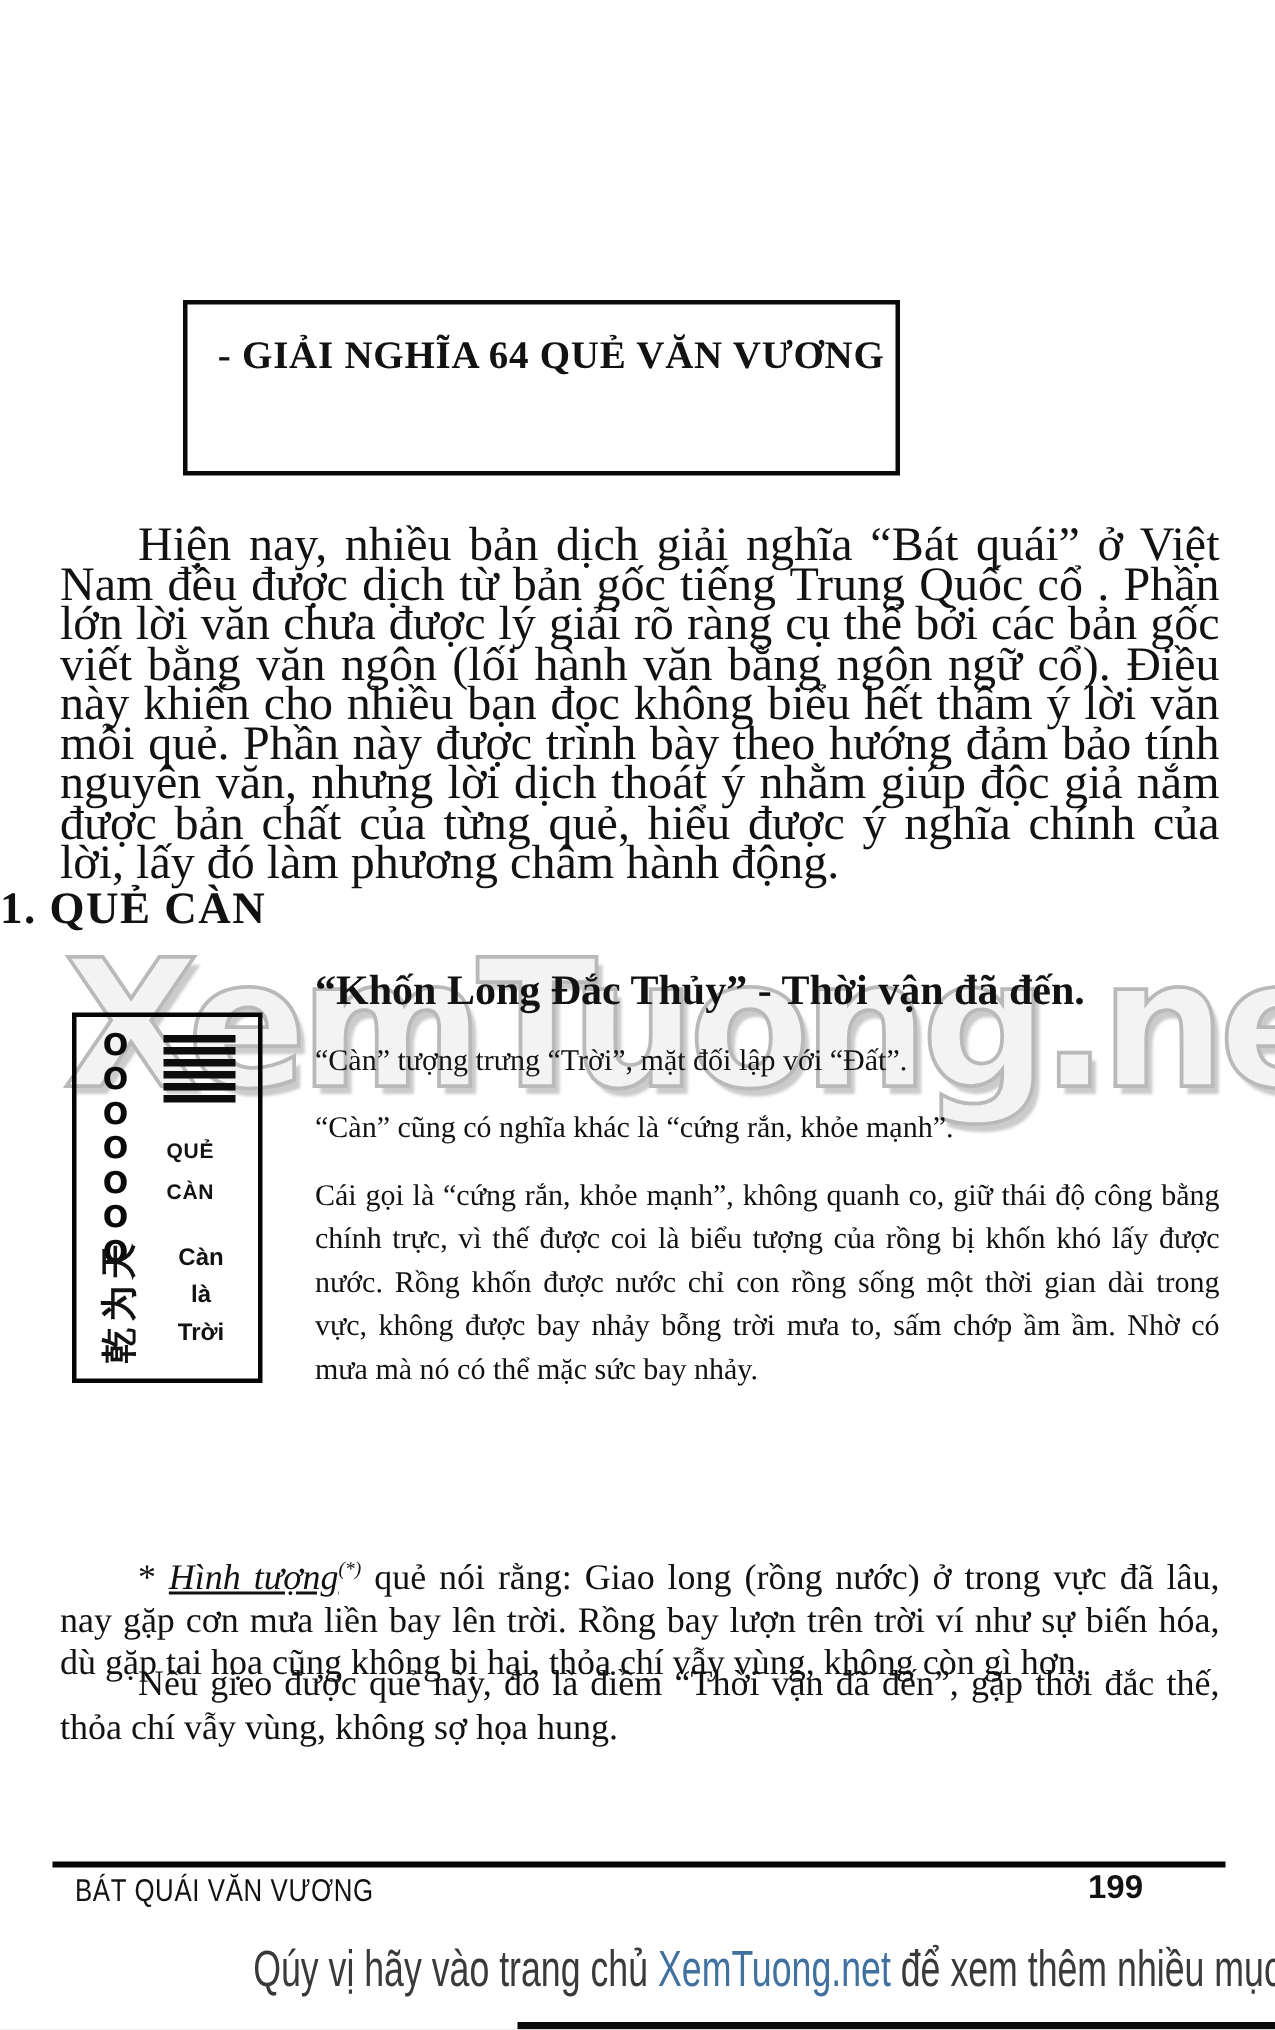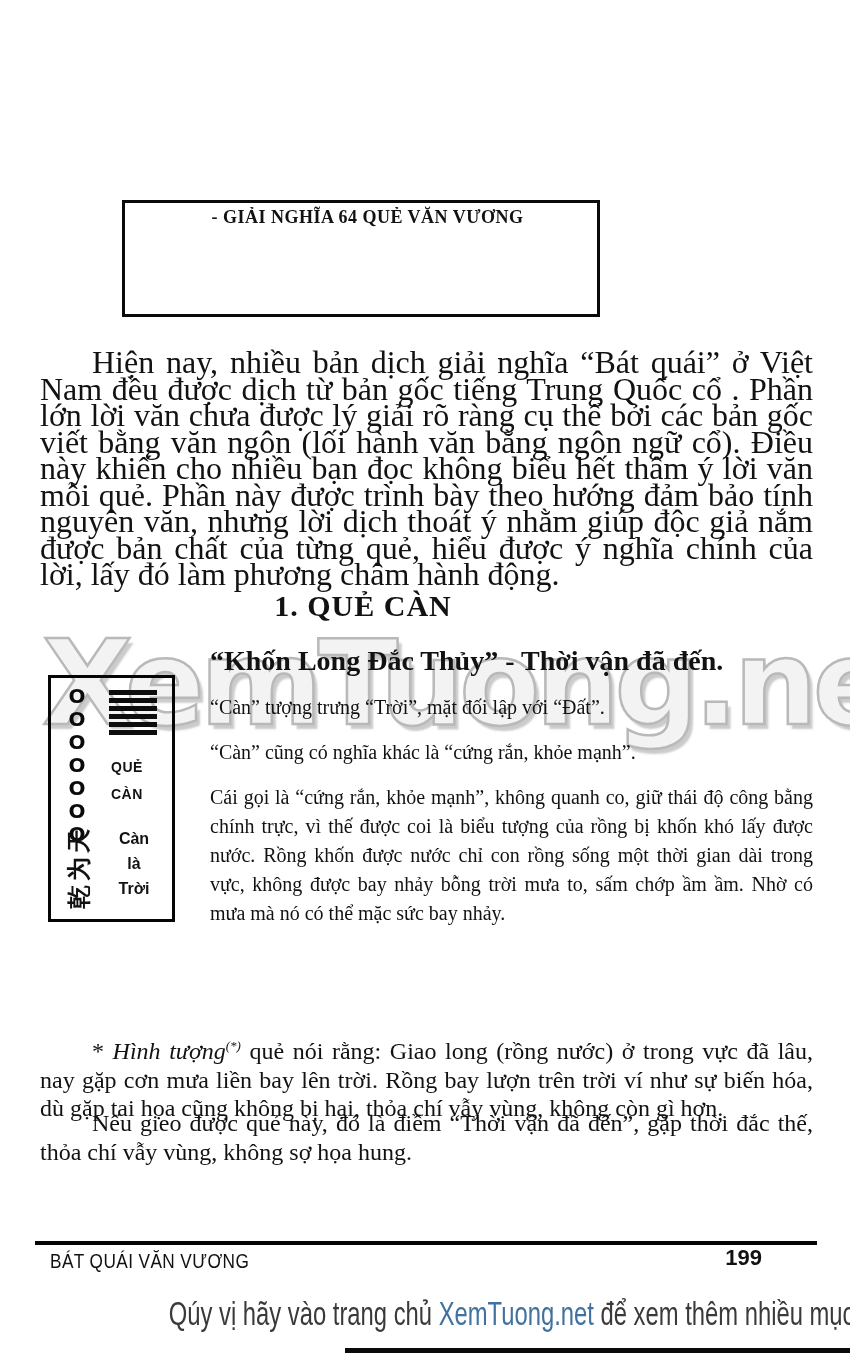--- a/index.html
+++ b/index.html
@@ -21,30 +21,30 @@
     z-index:1; pointer-events:none; white-space:nowrap;
   }
 
   .ink { z-index:2; }
 
   
   .title-box {
     position:absolute; left:122px; top:200px; width:478px; height:117px;
     border:3px solid #0a0a0a; box-sizing:border-box; text-align:center; z-index:2;
   }
-  .title-line1 { margin-top:4px; font-size:18px; font-weight:bold; letter-spacing:0.5px;padding-left:13px; }
+  .title-line1 { margin-top:19px; font-size:26px; font-weight:bold; letter-spacing:0.5px;padding-left:13px; }
   .title-line2 { margin-top:9px; font-family:"Liberation Sans", sans-serif; font-size:23px; font-weight:bold; }
 
   
   .intro {
     position:absolute; left:40px; top:349px; width:773px;
     font-size:32px; line-height:26.5px; text-align:justify; text-indent:52px; z-index:2;
   }
   .section-heading {
-    position:absolute; left:0; top:589px; width:726px; text-align:center;
+    position:absolute; left:0; top:589px; width:726px; text-align:left;
     font-size:30px; font-weight:bold; letter-spacing:1px; z-index:2;
   }
 
   
   .card {
     position:absolute; left:48px; top:675px; width:127px; height:247px;
     border:3px solid #050505; box-sizing:border-box; z-index:2;
   }
   .circles {
     position:absolute; left:14px; top:6px;
@@ -77,21 +77,21 @@
   
   .rightcol { position:absolute; left:210px; top:645px; width:603px; z-index:2; }
   .cast-heading { font-size:28px; font-weight:bold; margin:0 0 8px 0; }
   .rightcol p { margin:16px 0 8px 0; font-size:20px; line-height:29px; text-align:justify; }
   .rightcol p:last-child { margin-bottom:0; }
 
   .figure-para {
     position:absolute; left:40px; top:1032px; width:773px;
     font-size:24px; line-height:28.5px; text-align:justify; text-indent:52px; z-index:2;
   }
-  .figure-para i { font-style:italic; }
+  .figure-para i { font-style:italic;text-decoration:underline; }
   .figure-para sup { font-size:13px; font-style:italic; }
   .closing-para {
     position:absolute; left:40px; top:1109px; width:773px;
     font-size:24px; line-height:28.5px; text-align:justify; text-indent:52px; z-index:2;
   }
 
   
   .footer-rule { position:absolute; left:35px; top:1241px; width:782px; height:4px; background:#050505; z-index:2; }
   .footer-title {
     position:absolute; left:50px; top:1249px;

